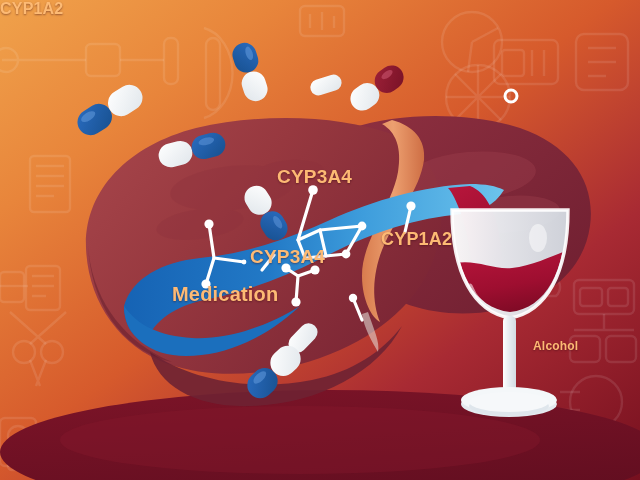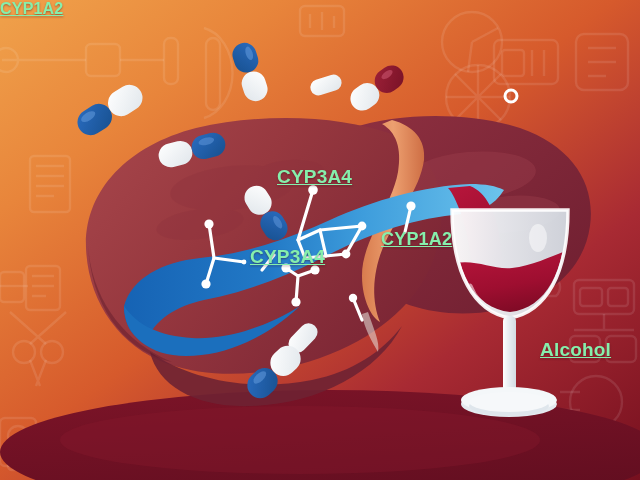--- a/index.html
+++ b/index.html
@@ -18,34 +18,33 @@
   }
   #scene {
     position: absolute;
     inset: 0;
     width: 640px;
     height: 480px;
     display: block;
   }
   .lbl {
     position: absolute;
-    color: #86efac;
+    color: #fdba74;
     font-weight: bold;
     white-space: nowrap;
     letter-spacing: 0.2px;
     text-shadow: 0 1px 2px rgba(60,10,20,0.45);
     pointer-events: none;
-    text-decoration: underline;
   }
   #lbl-cyp3a4-top  { left: 277px; top: 166px; font-size: 19px; }
   #lbl-cyp2e1      { left: 173px; top: 206px; font-size: 19px; }
   #lbl-cyp3a4-mid  { left: 250px; top: 246px; font-size: 19px; }
   #lbl-cyp1a2-right{ left: 381px; top: 229px; font-size: 18px; }
   #lbl-medication  { left: 172px; top: 283px; font-size: 20px; }
-  #lbl-alcohol     { left: 533px; top: 339px; font-size: 19px; margin-left: 7px; }
+  #lbl-alcohol     { left: 533px; top: 339px; font-size: 12px; }
 </style>
 </head>
 <body>
 
 <div id="stage">
 
   <svg id="scene" viewBox="0 0 640 480" xmlns="http://www.w3.org/2000/svg">
 
     <defs>
       <linearGradient id="bgGrad" x1="0" y1="0" x2="1" y2="1">
@@ -357,18 +356,19 @@
     </g>
   </svg>
 
   <div class="lbl" id="lbl-cyp3a4-top">CYP3A4</div>
 
 
   <div class="lbl" id="lbl-cyp3a4-mid">CYP3A4</div>
 
   <div class="lbl" id="lbl-cyp1a2-right">CYP1A2</div>
 
+  <div class="lbl" id="lbl-medication">Medication</div>
 
   <div class="lbl" id="lbl-cyp1a2-bottom">CYP1A2</div>
 
   <div class="lbl" id="lbl-alcohol">Alcohol</div>
 
 </div>
 
 </body></html>

